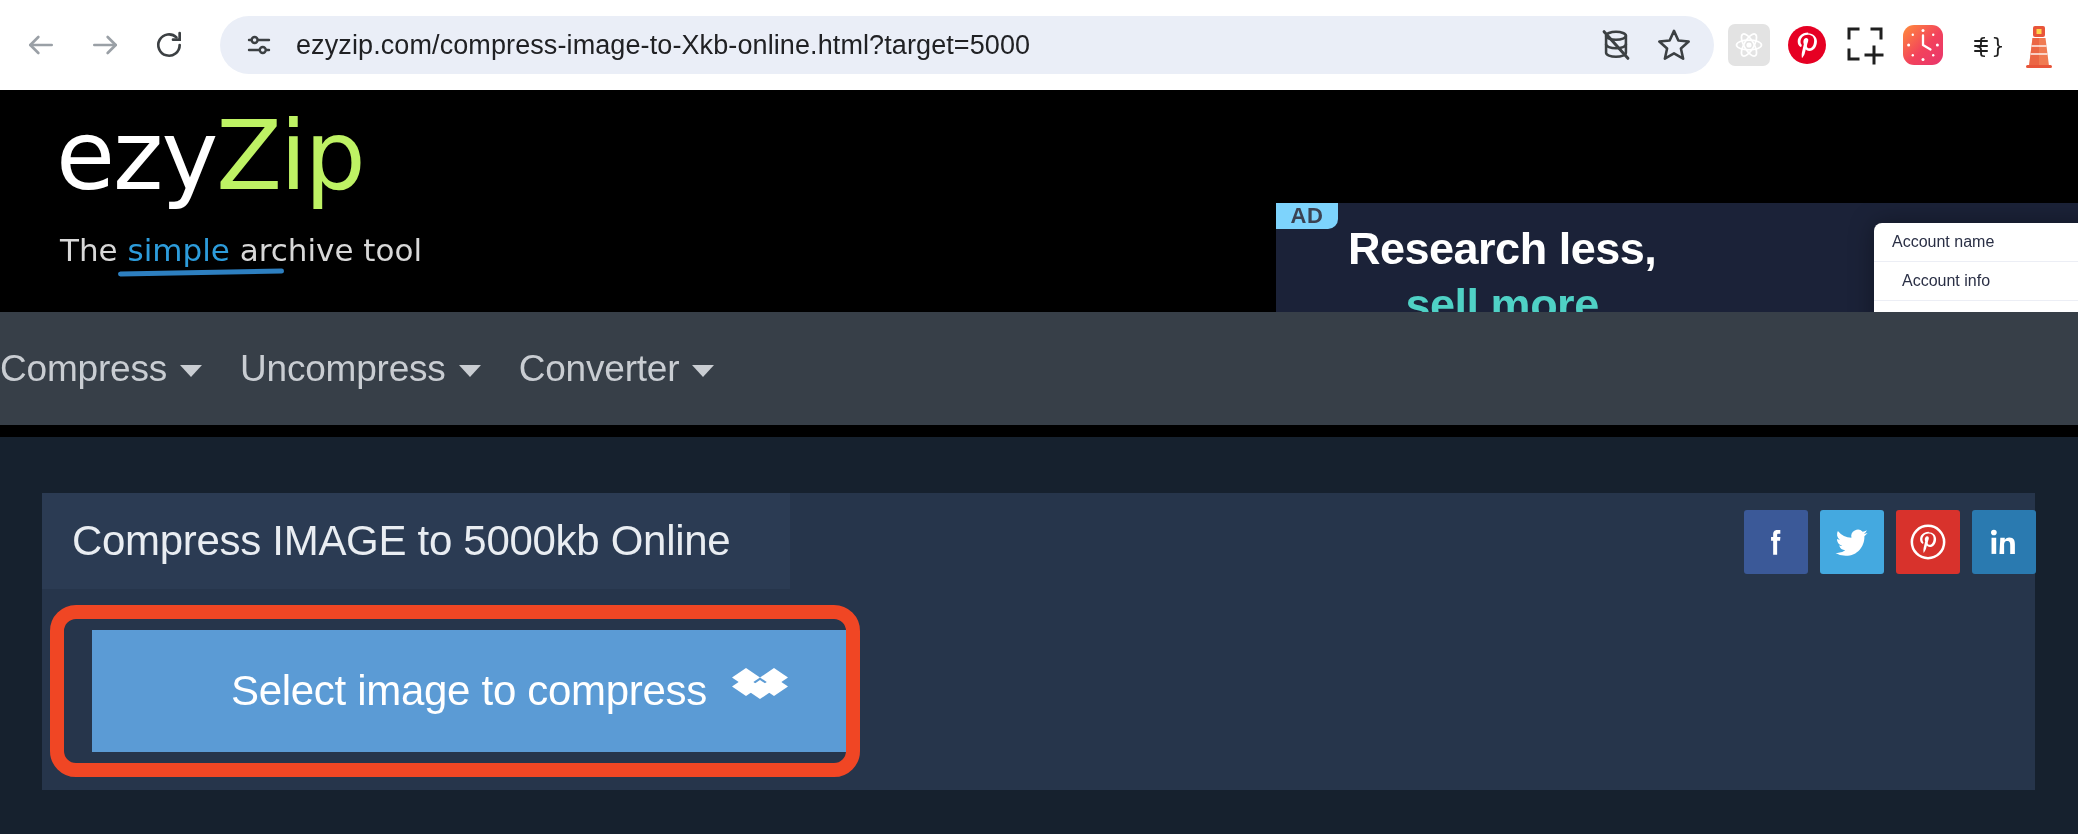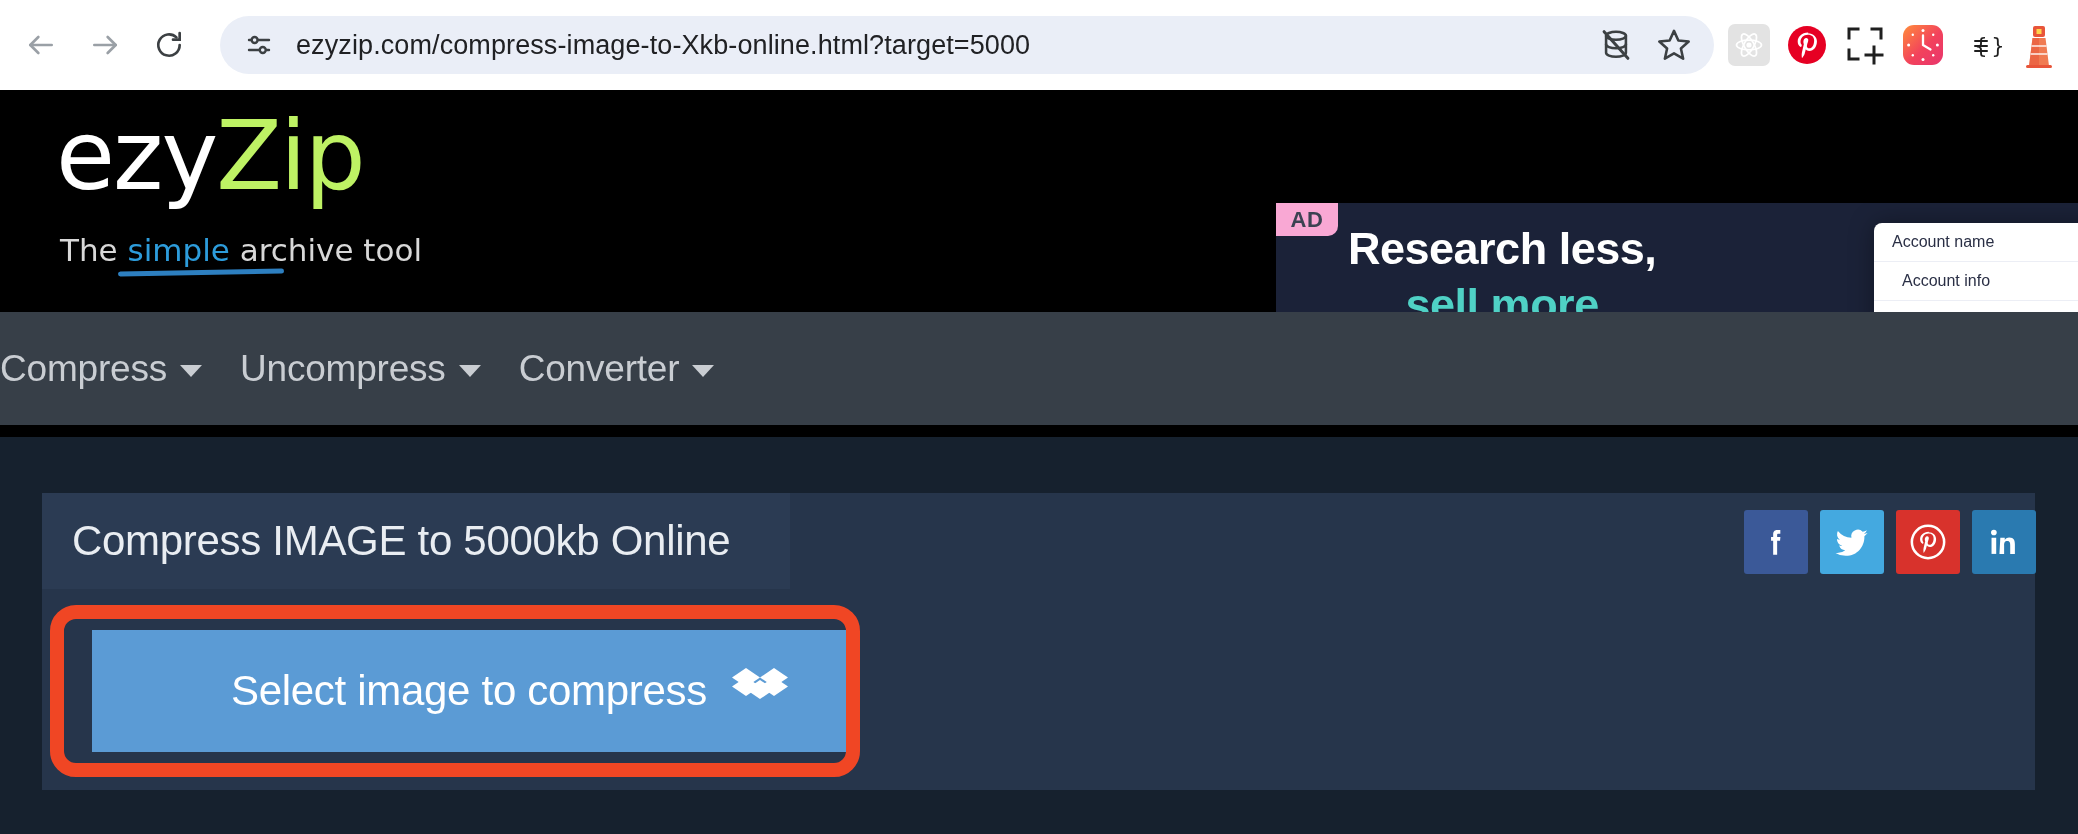--- a/index.html
+++ b/index.html
@@ -71,22 +71,22 @@
     position:absolute; left:58px; top:38px; width:166px; height:5px;
     background:#2d7fc0; border-radius:3px;
     transform:rotate(-1deg);
   }
 
   .ad-banner{
     position:absolute; left:1276px; top:113px; width:802px; height:180px;
     background:#1b2238; overflow:hidden;
   }
   .ad-badge{
-    position:absolute; left:0; top:0; width:62px; height:33px;
-    background:#f9a8d4; color:#3b4252; font-size:22px; font-weight:bold;
+    position:absolute; left:0; top:0; width:62px; height:26px;
+    background:#7dd3fc; color:#3b4252; font-size:22px; font-weight:bold;
     display:flex; align-items:center; justify-content:center;
     border-bottom-right-radius:10px; letter-spacing:.5px;
   }
   .ad-copy{ position:absolute; left:72px; top:18px;text-align:center; }
   .ad-l1{ font-size:45px; font-weight:bold; color:#ffffff; line-height:1.25; letter-spacing:-.5px;}
   .ad-l2{ font-size:45px; font-weight:bold; color:#4fd1c5; line-height:1.25; letter-spacing:-.5px;}
   .ad-mock{
     position:absolute; left:598px; top:20px; width:260px; height:170px;
     background:#ffffff; border-radius:8px 0 0 0; overflow:hidden;
     box-shadow:0 0 24px rgba(0,0,0,.35);

